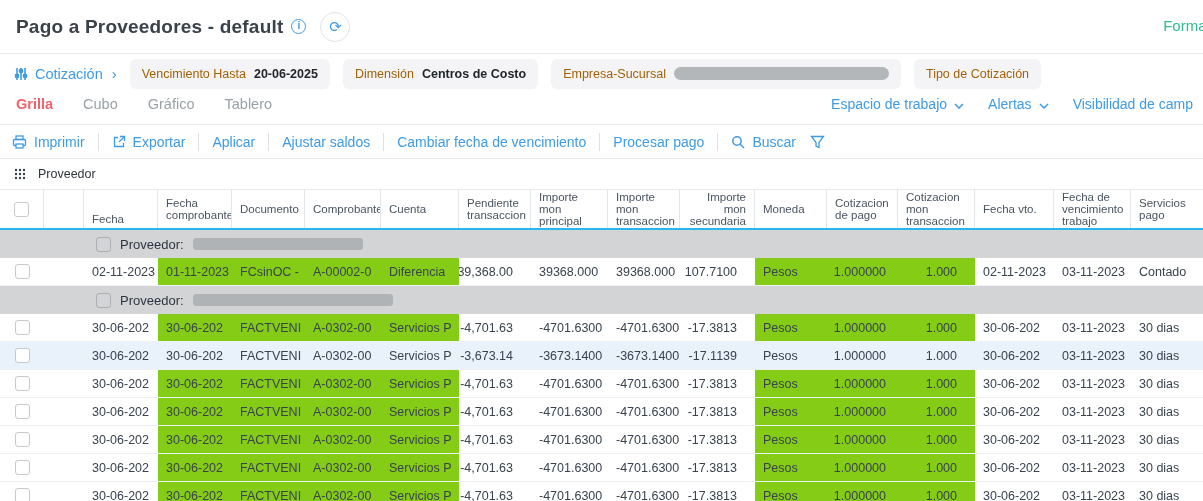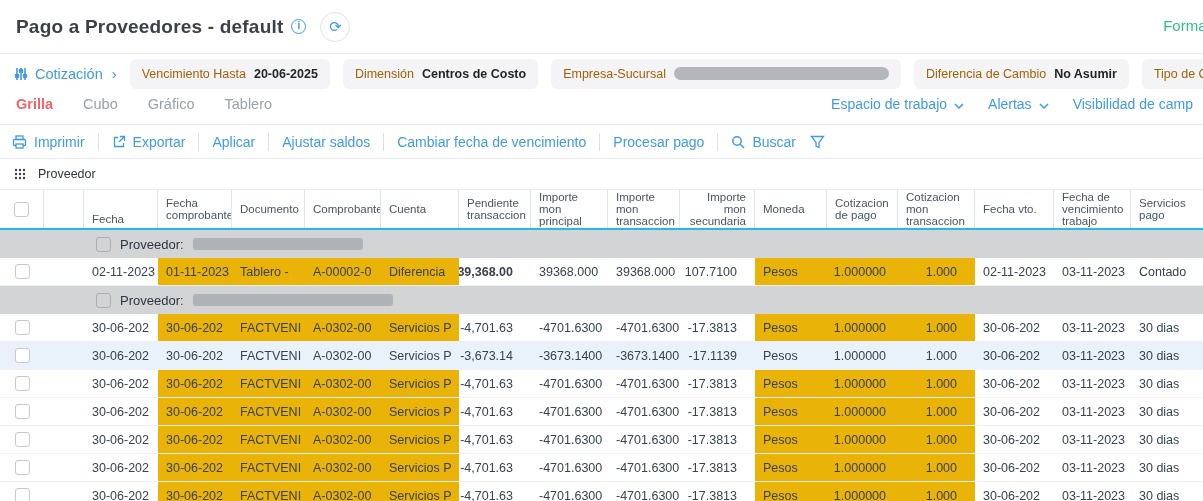--- a/index.html
+++ b/index.html
@@ -54,21 +54,21 @@
   
   .grid { width:1203px; }
   .hrow { display:flex; height:40px; border-bottom:2px solid #28b7ec; }
   .hcell { display:flex; align-items:center; padding:3px 8px; font-size:11.5px; line-height:12px;
     color:#4a5461; border-right:1px solid #e3e6e9; overflow:hidden; cursor:pointer; }
   .hcell:last-child { border-right:none; }
   .row { display:flex; height:28px; border-bottom:1px solid #eef0f3; background:#fff; cursor:default; }
   .row.hl { background:#e9f1fa; }
   .cell { display:flex; align-items:center; padding:0 8px; font-size:12.5px; color:#39424e;
     white-space:nowrap; overflow:hidden; }
-  .row:not(.hl) .cell.band { background:#eab308; }
+  .row:not(.hl) .cell.band { background:#84cc16; }
   .cell.r { justify-content:flex-end; padding-right:18px; }
   .grow { display:flex; align-items:center; height:28px; background:#d2d4d6; padding-left:96px; gap:9px; }
   .grow .glabel { font-size:13px; color:#2f3540; }
   .grow .redact { height:12px; background:#b0b3b6; border-radius:3px; }
   .cb { width:15px; height:15px; border:1px solid #c6cacf; border-radius:3px; background:#fff;
     flex:none; cursor:pointer; }
   .grow .cb { background:transparent; border-color:#abafb3; }
   .ck { justify-content:center; }
 </style>
 </head>
@@ -101,24 +101,20 @@
       </div>
       <div class="chip">
         <span class="lbl">Dimensión</span>
         <span class="val">Centros de Costo</span>
       </div>
       <div class="chip">
         <span class="lbl">Empresa-Sucursal</span>
         <span class="redact" style="width: 215px;"></span>
       </div>
       <div class="chip">
-        <span class="lbl">Diferencia de Cambio</span>
-        <span class="val">No Asumir</span>
-      </div>
-      <div class="chip">
         <span class="lbl">Tipo de Cotización</span>
       </div>
     </div>
 
 </div>
 
 <div class="tabsbar">
   <div class="tabs" id="tabs">
       <span class="tab active">Grilla</span>
       <span class="tab">Cubo</span>
@@ -271,24 +267,24 @@
       <span class="glabel">Proveedor:</span>
       <span class="redact" style="width: 170px;"></span>
     </div>
     <div class="row">
       <div class="cell ck" style="width: 44px; justify-content: center;">
         <div class="cb"></div>
       </div>
       <div class="cell" style="width: 40px;"></div>
       <div class="cell" style="width: 74px;">02-11-2023</div>
       <div class="cell band" style="width: 74px;">01-11-2023</div>
-      <div class="cell band" style="width: 73px;">Tablero -</div>
+      <div class="cell band" style="width: 73px;">FCsinOC -</div>
       <div class="cell band" style="width: 76px;">A-00002-0</div>
       <div class="cell band" style="width: 78px;">Diferencia</div>
-      <div class="cell r" style="width: 72px; font-weight: bold;">39,368.00</div>
+      <div class="cell r" style="width: 72px;">39,368.00</div>
       <div class="cell" style="width: 77px;">39368.000</div>
       <div class="cell" style="width: 72px;">39368.000</div>
       <div class="cell r" style="width: 75px;">107.7100</div>
       <div class="cell band" style="width: 72px;">Pesos</div>
       <div class="cell band r" style="width: 77px;">1.000000</div>
       <div class="cell band r" style="width: 71px;">1.000</div>
       <div class="cell" style="width: 79px;">02-11-2023</div>
       <div class="cell" style="width: 77px;">03-11-2023</div>
       <div class="cell" style="width: 70px;">Contado</div>
     </div>

